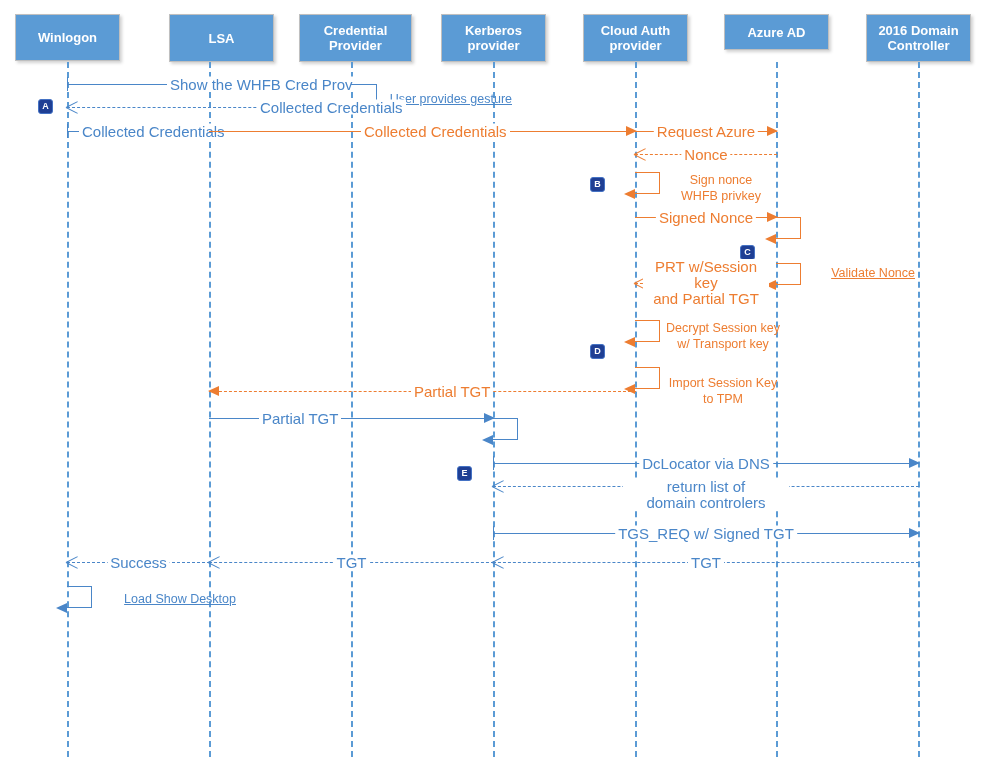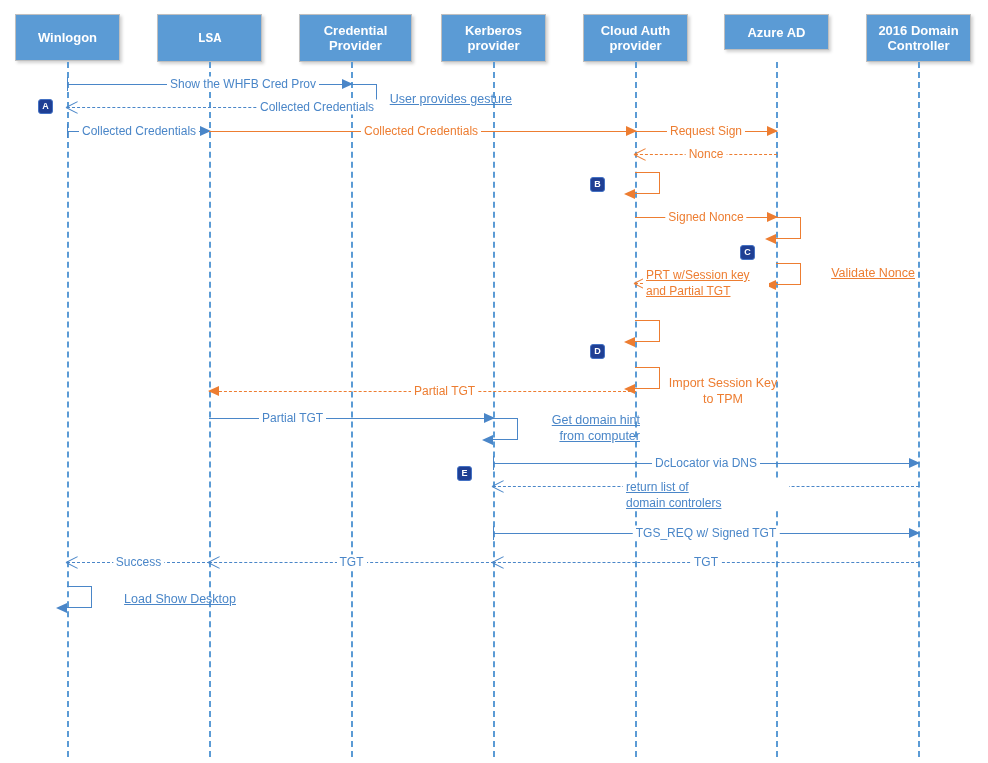--- a/index.html
+++ b/index.html
@@ -108,29 +108,29 @@
   .msg.dashed.filledhead .head.left::after { content: none; }
 
   
   .msg .caption {
     position: absolute;
     left: 50%;
     transform: translate(-50%, -50%);
     top: 0;
     background: #ffffff;
     padding: 0 3px;
-    font-size: 12px;
+    font-size: 15px;
     line-height: 15px;
     white-space: nowrap;
     color: inherit;
   }
   .msg .caption.twoline {
     white-space: pre-line;
+    text-align: center;
     line-height: 16px;
-    text-decoration: underline;
   }
 
   
   .msg .stub {
     position: absolute;
     left: 0;
     top: -7px;
     height: 14px;
     border-left: 1.6px solid currentColor;
   }
@@ -182,21 +182,21 @@
 
   .blue   { color: #4A86C8; }
   .orange { color: #ED7D31; }
 </style>
 </head>
 <body>
 
 <div id="diagram">
 
   <div class="participant" style="left:15px;  top:14px; width:105px; height:47px;">Winlogon</div>
-  <div class="participant" style="left:157px; top:14px; width:105px; height:48px;font-family:Liberation Mono, monospace;">LSA</div>
+  <div class="participant" style="left:169px; top:14px; width:105px; height:48px;">LSA</div>
   <div class="participant" style="left:299px; top:14px; width:113px; height:48px;">Credential
 Provider</div>
   <div class="participant" style="left:441px; top:14px; width:105px; height:48px;">Kerberos
 provider</div>
   <div class="participant" style="left:583px; top:14px; width:105px; height:48px;">Cloud Auth
 provider</div>
   <div class="participant" style="left:724px; top:14px; width:105px; height:36px;">Azure AD</div>
   <div class="participant" style="left:866px; top:14px; width:105px; height:48px;">2016 Domain
 Controller</div>
 
@@ -241,32 +241,34 @@
 
   <div class="msg solid orange" style="left:209px; top:131px; width:427px;">
     <div class="line"></div>
     <div class="head right"></div>
     <div class="caption" style="left:152px; transform:translate(0,-50%);">Collected Credentials</div>
   </div>
 
   <div class="msg solid orange" style="left:635px; top:131px; width:142px;">
     <div class="line"></div>
     <div class="head right"></div>
-    <div class="caption">Request Sign</div>
+    <div class="caption">Request Azure</div>
   </div>
 
   <div class="msg dashed orange" style="left:635px; top:154px; width:142px;">
     <div class="line"></div>
     <div class="head left"></div>
     <div class="caption">Nonce</div>
   </div>
 
   <div class="selfloop orange" style="left:635px; top:172px; width:25px; height:22px;">
     <div class="head"></div>
   </div>
+  <div class="selfloop-label center orange" style="left:664px; top:172px; width:114px;">Sign nonce
+WHFB privkey</div>
 
   <div class="msg solid orange" style="left:635px; top:217px; width:142px;">
     <div class="line"></div>
     <div class="head right"></div>
     <div class="caption">Signed Nonce</div>
   </div>
 
   <div class="selfloop orange" style="left:776px; top:217px; width:25px; height:22px;">
     <div class="head"></div>
   </div>
@@ -279,20 +281,22 @@
   <div class="msg dashed orange" style="left:635px; top:283px; width:142px;">
     <div class="line"></div>
     <div class="head left"></div>
     <div class="caption twoline" style="width:120px;">PRT w/Session key
 and Partial TGT</div>
   </div>
 
   <div class="selfloop orange" style="left:635px; top:320px; width:25px; height:22px;">
     <div class="head"></div>
   </div>
+  <div class="selfloop-label center orange" style="left:664px; top:320px; width:118px;">Decrypt Session key
+w/ Transport key</div>
 
   <div class="selfloop orange" style="left:635px; top:367px; width:25px; height:22px;">
     <div class="head"></div>
   </div>
   <div class="selfloop-label center orange" style="left:664px; top:367px; width:118px;margin-top:8px;">Import Session Key
 to TPM</div>
 
   <div class="msg dashed filledhead orange" style="left:209px; top:391px; width:427px;">
     <div class="line"></div>
     <div class="head left"></div>
@@ -301,22 +305,20 @@
 
   <div class="msg solid blue" style="left:209px; top:418px; width:285px;">
     <div class="line"></div>
     <div class="head right"></div>
     <div class="caption" style="left:50px; transform:translate(0,-50%);">Partial TGT</div>
   </div>
 
   <div class="selfloop blue" style="left:493px; top:418px; width:25px; height:22px;">
     <div class="head"></div>
   </div>
-  <div class="selfloop-label right blue" style="left:520px; top:412px; width:120px;">Get domain hint
-from computer</div>
 
   <div class="msg solid blue" style="left:493px; top:463px; width:426px;">
     <div class="stub"></div>
     <div class="line"></div>
     <div class="head right"></div>
     <div class="caption">DcLocator via DNS</div>
   </div>
 
   <div class="msg dashed blue" style="left:493px; top:486px; width:426px;">
     <div class="line"></div>

